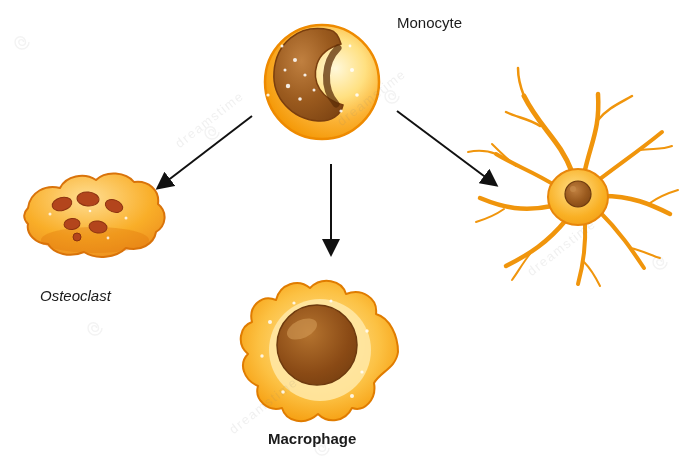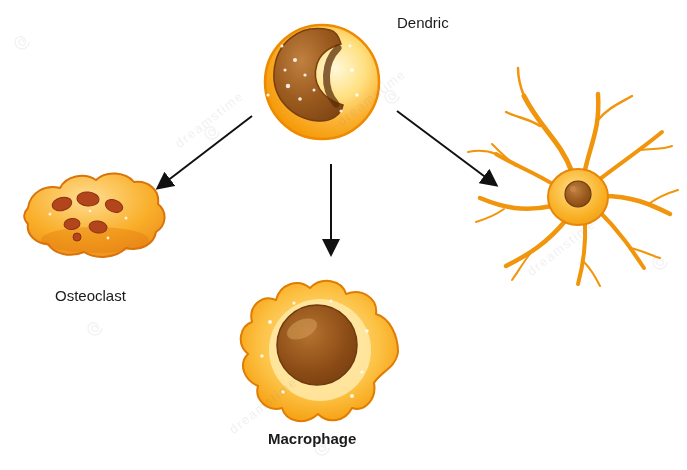--- a/index.html
+++ b/index.html
@@ -209,17 +209,17 @@
       <circle cx="578" cy="194" r="13" fill="url(#gNuc)" stroke="#6E3A0E" stroke-width="1.2"></circle>
       <circle cx="573" cy="189" r="3" fill="#C58A4A" opacity="0.8"></circle>
     </g>
   </svg>
 
   <div class="wm-text" style="left:168px;top:112px;">dreamstime</div>
   <div class="wm-text" style="left:330px;top:90px;">dreamstime</div>
   <div class="wm-text" style="left:222px;top:398px;">dreamstime</div>
   <div class="wm-text" style="left:520px;top:240px;">dreamstime</div>
 
-  <div class="label" style="left:397px;top:14px;">Dendric</div>
-  <div class="label" style="left:55px;top:287px;">Osteoclast</div>
+  <div class="label" style="left:397px;top:14px;">Monocyte</div>
+  <div class="label" style="left:40px;top:287px;font-style:italic;">Osteoclast</div>
   <div class="label" style="left:268px;top:430px;font-weight:bold;">Macrophage</div>
 
 </div>
 
 </body></html>

